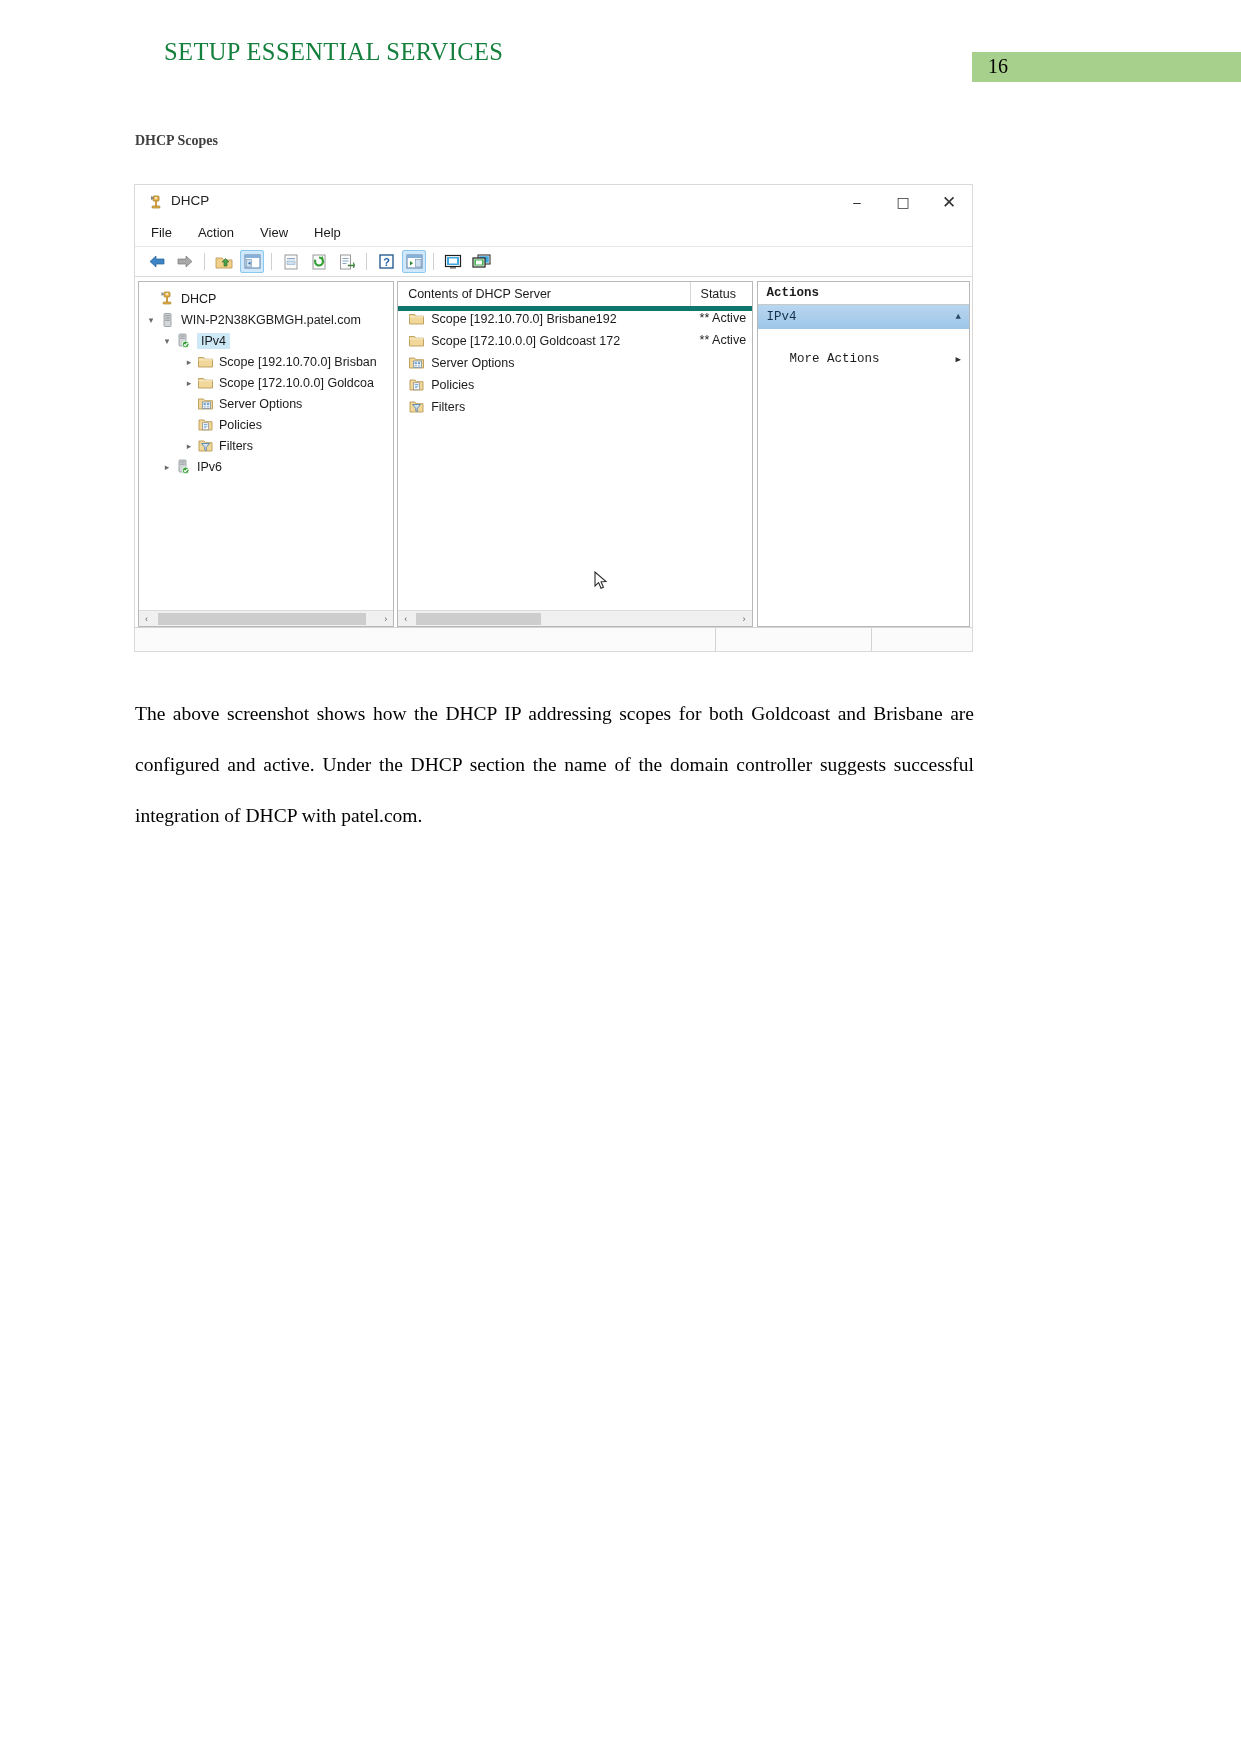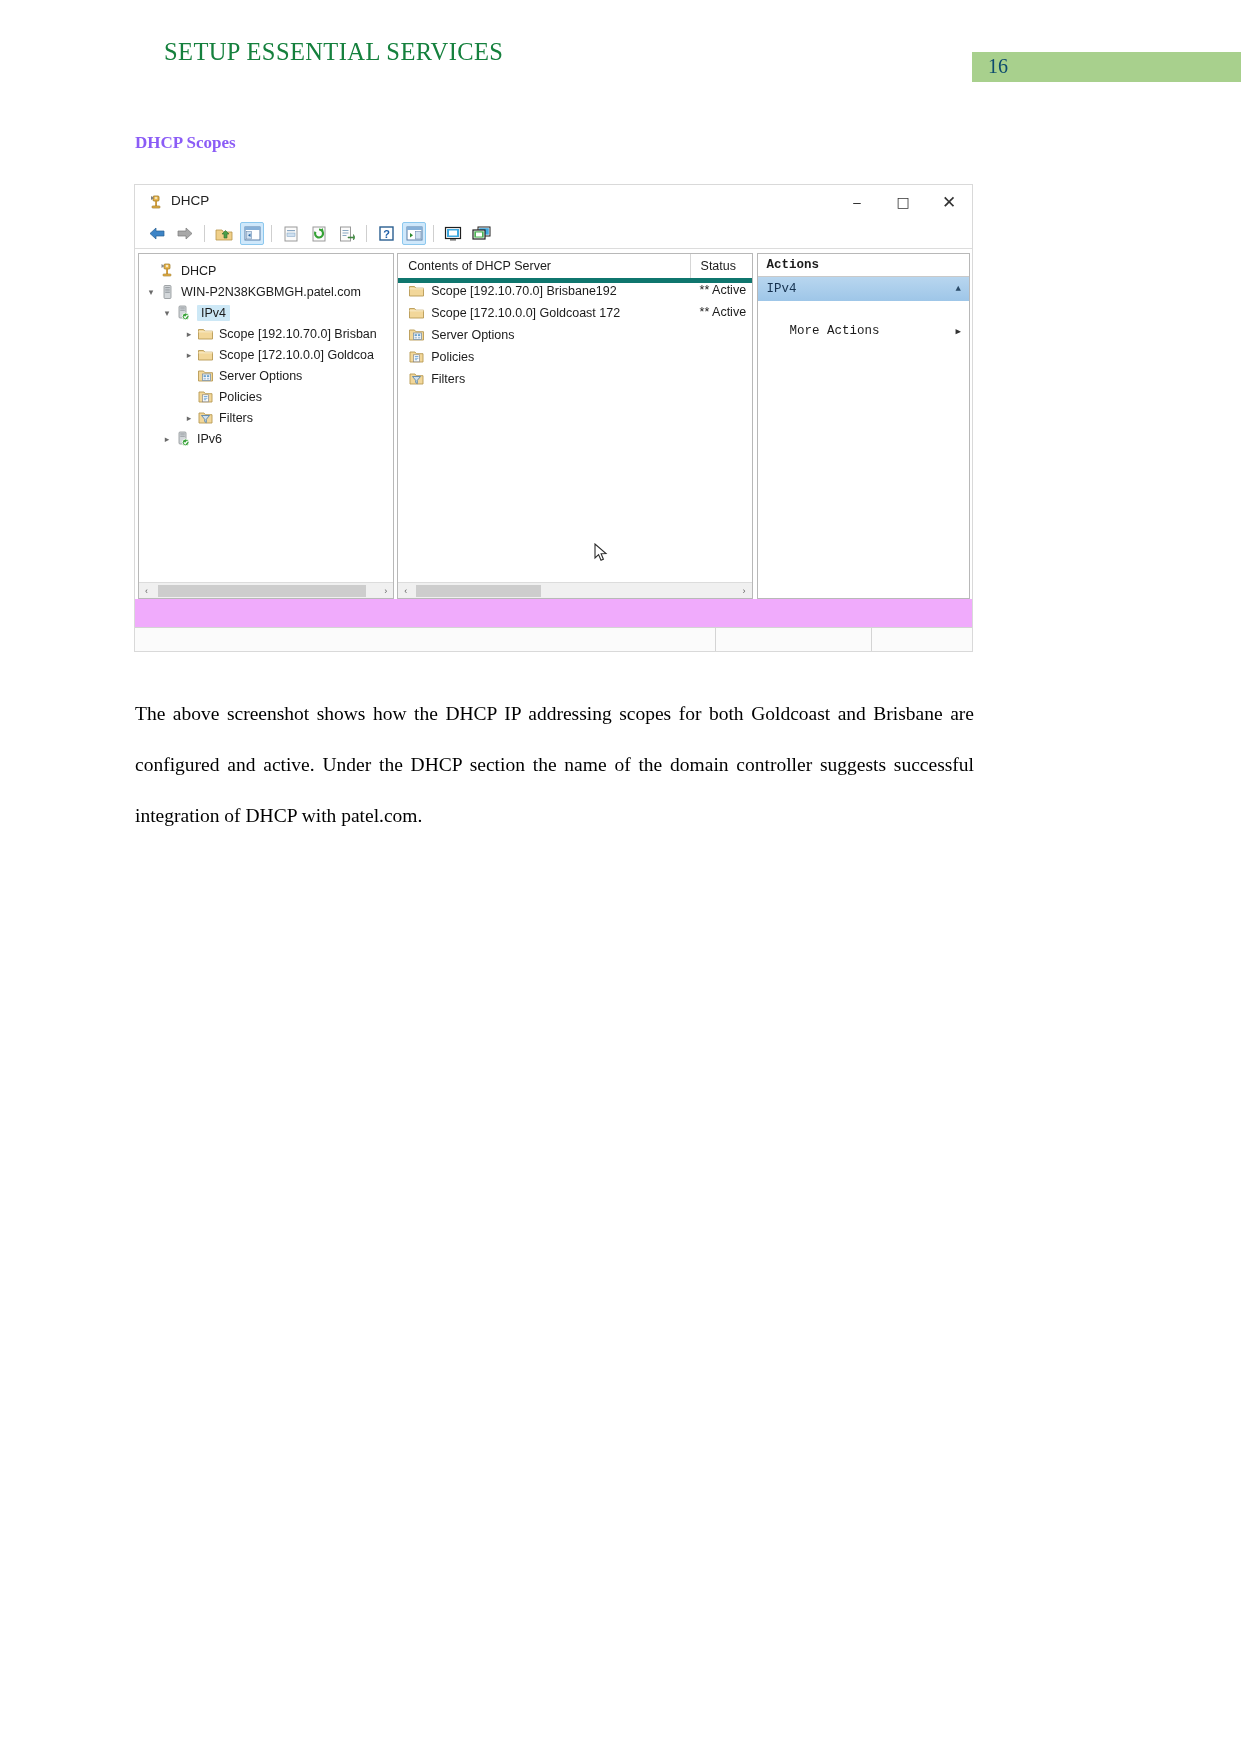--- a/index.html
+++ b/index.html
@@ -40,32 +40,32 @@
     width: 269px;
     height: 30px;
     background: #a8d08d;
   }
   .page-badge-num {
     position: absolute;
     left: 16px;
     top: 3px;
     font-family: "Liberation Serif", "DejaVu Serif", serif;
     font-size: 20px;
-    color: #0c4a6e;
+    color: #000000;
   }
 
   
   .section-heading {
     position: absolute;
     left: 135px;
     top: 133px;
     font-family: "Liberation Serif", "DejaVu Serif", serif;
-    font-size: 17px;
+    font-size: 14px;
     font-weight: bold;
-    color: #8b5cf6;
+    color: #404040;
   }
 
   
   .win {
     position: absolute;
     left: 134px;
     top: 184px;
     width: 839px;
     height: 468px;
     background: #f0abfc;
@@ -364,20 +364,26 @@
       </svg>
     </span>
     <span class="win-title">DHCP</span>
     <div class="win-ctrls">
       <div class="win-ctrl">‒</div>
       <div class="win-ctrl">□</div>
       <div class="win-ctrl close">✕</div>
     </div>
   </div>
 
+  <div class="menubar">
+    <div class="menu-item">File</div>
+    <div class="menu-item">Action</div>
+    <div class="menu-item">View</div>
+    <div class="menu-item">Help</div>
+  </div>
 
   <div class="toolbar">
     <div class="tb-btn">
       <svg width="18" height="15" viewBox="0 0 18 15">
         <path d="M8 2 L2 7.5 L8 13 L8 10 L16 10 L16 5 L8 5 Z" fill="#3d84c6" stroke="#2a5e90" stroke-width="0.7"></path>
       </svg>
     </div>
     <div class="tb-btn">
       <svg width="18" height="15" viewBox="0 0 18 15">
         <path d="M10 2 L16 7.5 L10 13 L10 10 L2 10 L2 5 L10 5 Z" fill="#a8a8a8" stroke="#787878" stroke-width="0.7"></path>

